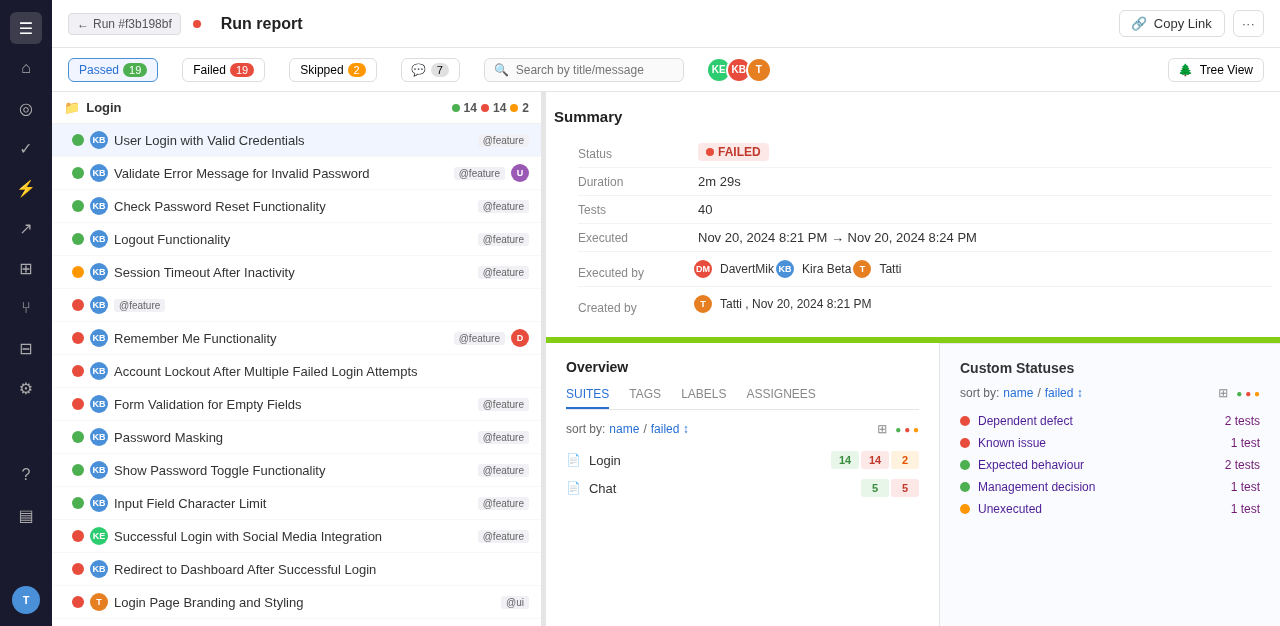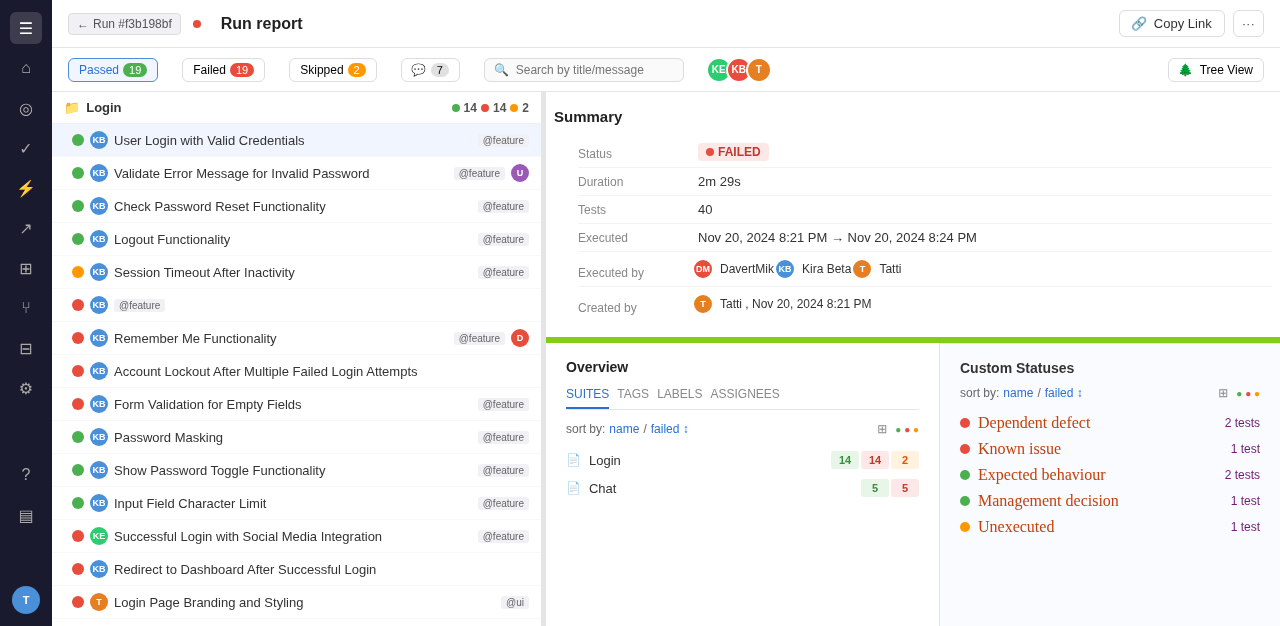--- a/index.html
+++ b/index.html
@@ -66,41 +66,41 @@
     .summary-grid { display: grid; gap: 0; }
     .summary-row { display: flex; padding: 6px 0; border-bottom: 1px solid #f3f3f3; align-items: flex-end; margin-left: 24px; }
     .summary-label { width: 120px; font-size: 12px; color: #888; flex-shrink: 0; }
     .summary-value { font-size: 13px; color: #333; display: flex; align-items: center; gap: 6px; flex-wrap: wrap; }
     .failed-badge { background: #fde8e8; color: #c0392b; border-radius: 4px; padding: 2px 8px; font-size: 12px; font-weight: 600; display: flex; align-items: center; gap: 4px; }
     .plan-link { color: #2970d4; text-decoration: none; font-size: 13px; }
 
     
     .overview-panel { background: #fff; padding: 16px 20px; flex: 1; overflow-y: auto; }
     .overview-title { font-size: 14px; font-weight: 600; margin-bottom: 12px; color: #222; }
-    .overview-tabs { display: flex; gap: 8px; border-bottom: 1px solid #e5e5e5; margin-bottom: 12px; }
+    .overview-tabs { display: flex; gap: 20px; border-bottom: 1px solid #e5e5e5; margin-bottom: 12px; }
     .overview-tab { font-size: 12px; color: #888; padding-bottom: 6px; cursor: pointer; }
     .overview-tab.active { color: #2970d4; border-bottom: 2px solid #2970d4; }
     .sort-row { display: flex; align-items: center; gap: 4px; font-size: 12px; color: #666; margin-bottom: 10px; }
     .sort-link { color: #2970d4; cursor: pointer; }
     .filter-icon { margin-left: auto; color: #888; cursor: pointer; }
     .overview-row { display: flex; align-items: center; padding: 5px 0; gap: 8px; }
     .overview-row-icon { color: #888; font-size: 12px; }
     .overview-row-name { font-size: 13px; color: #333; flex: 1; }
     .bar-group { display: flex; gap: 2px; align-items: center; }
     .bar-val { width: 28px; height: 18px; display: flex; align-items: center; justify-content: center; font-size: 11px; font-weight: 600; border-radius: 3px; }
     .bar-green { background: #e8f5e9; color: #388e3c; }
     .bar-red { background: #fde8e8; color: #c0392b; }
     .bar-orange { background: #fff3e0; color: #e65100; }
 
     
     .custom-status-panel { background: #fafbff; padding: 16px 20px; border-top: 1px solid #e5e5e5; }
     .custom-status-title { font-size: 14px; font-weight: 600; margin-bottom: 10px; }
     .custom-status-row { display: flex; align-items: center; padding: 4px 0; gap: 8px; }
     .custom-status-indicator { width: 10px; height: 10px; border-radius: 50%; flex-shrink: 0; }
-    .custom-status-name { font-size: 16px; font-family: Liberation Serif, serif; color: #c2410c; flex: 1; }
+    .custom-status-name { font-size: 12px; font-family: Liberation Sans, sans-serif; color: #4c1d95; flex: 1; }
     .custom-status-count { font-size: 12px; color: #701a75; }
 
     
     ::-webkit-scrollbar { width: 4px; }
     ::-webkit-scrollbar-track { background: #f5f5f5; }
     ::-webkit-scrollbar-thumb { background: #ccc; border-radius: 2px; }
 
     .splitter { width: 4px; background: #e5e5e5; cursor: col-resize; flex-shrink: 0; }
   </style>
 </head>

